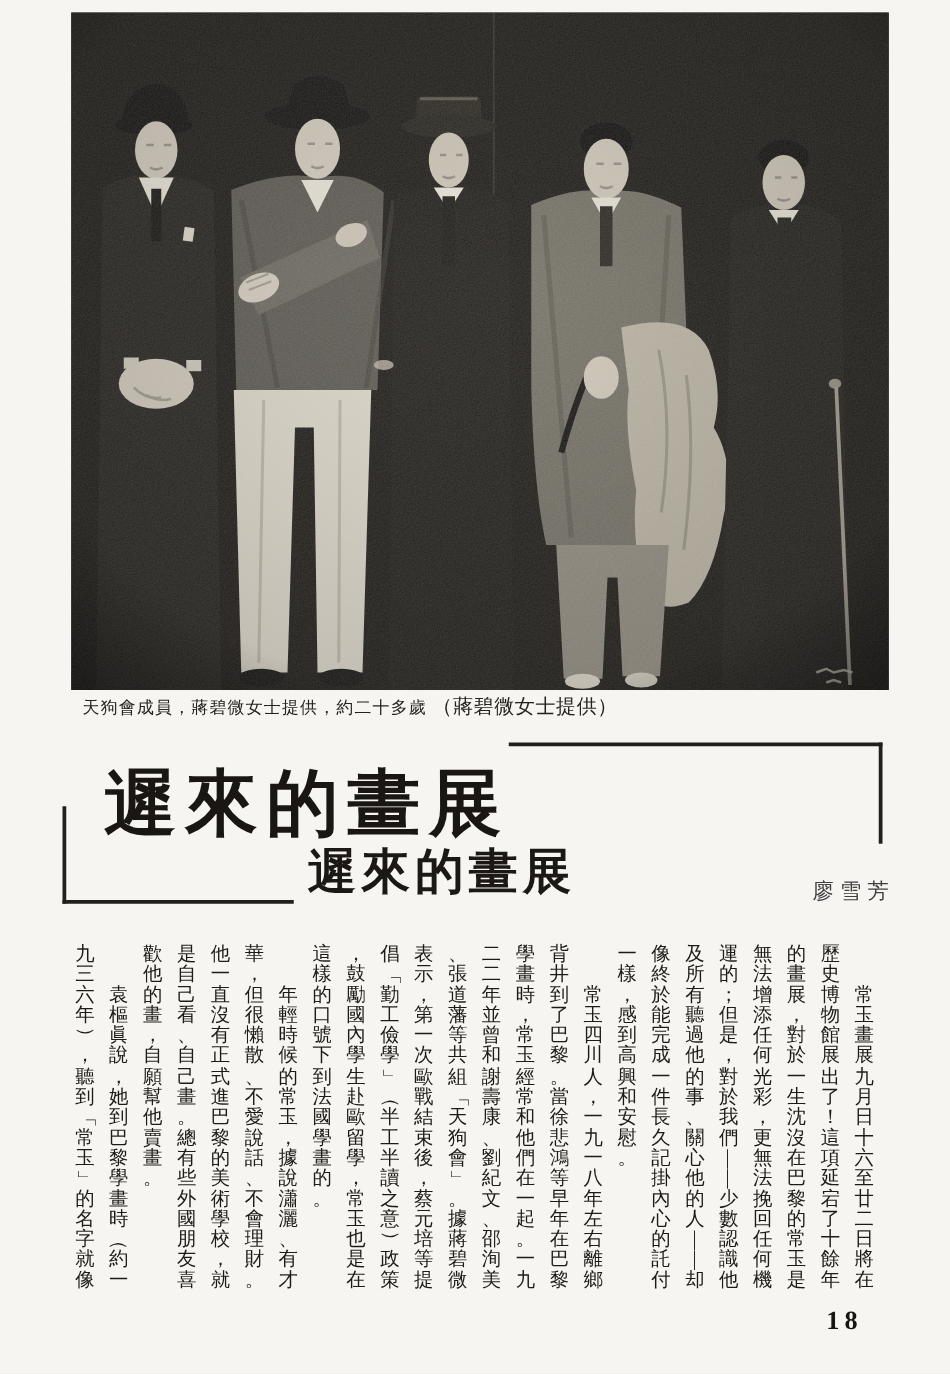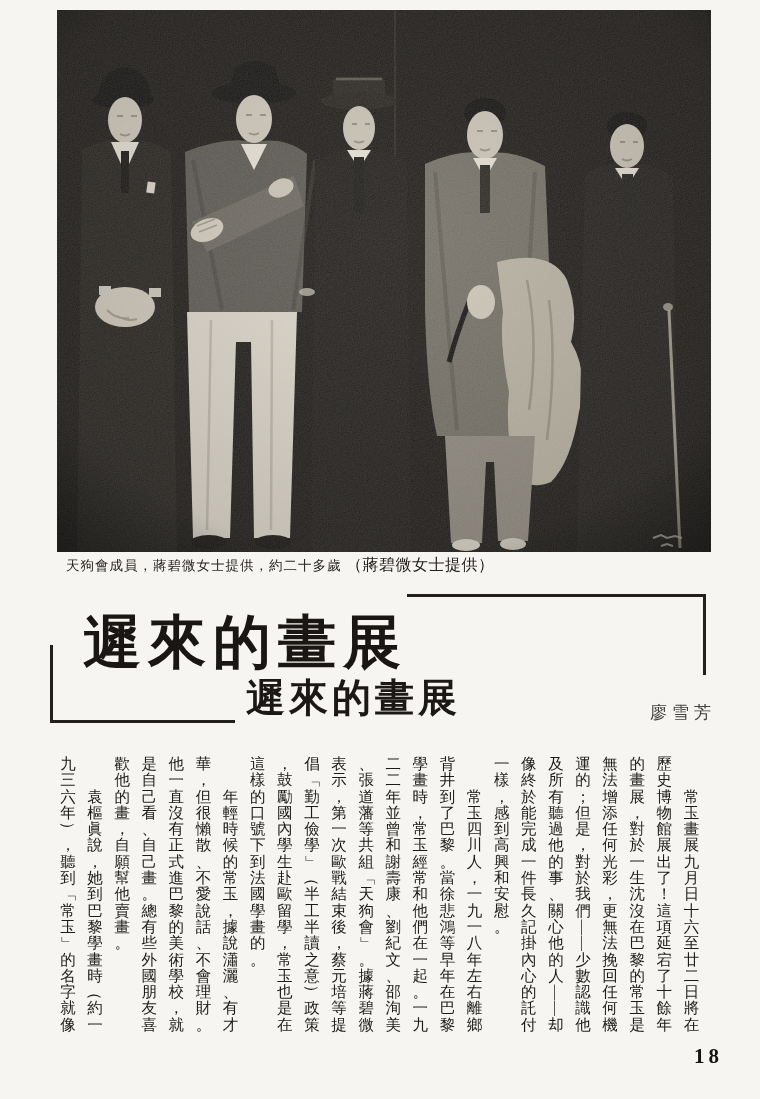--- a/index.html
+++ b/index.html
@@ -50,21 +50,21 @@
     display:flex; flex-direction:row-reverse; justify-content:flex-start;
   }
   .vcol { flex:0 0 27.12px; width:27.12px; display:flex; flex-direction:column; align-items:center; }
   .vchar {
     display:block; height:16.3px; line-height:16.3px; font-size:15.5px;
     width:100%; text-align:center; color:#1d1b18;
   }
   .vchar.rot { transform:rotate(90deg); }
 
   .pagenum {
-    position:absolute; left:694px; top:1044px;
+    position:absolute; left:661px; top:1044px;
     font-size:21px; font-weight:bold; letter-spacing:4px; color:#171512;
   }
 </style>
 </head>
 <body>
 
 <div class="page">
 
   <div class="photo">
     <svg viewBox="0 0 654 542" preserveAspectRatio="none">

